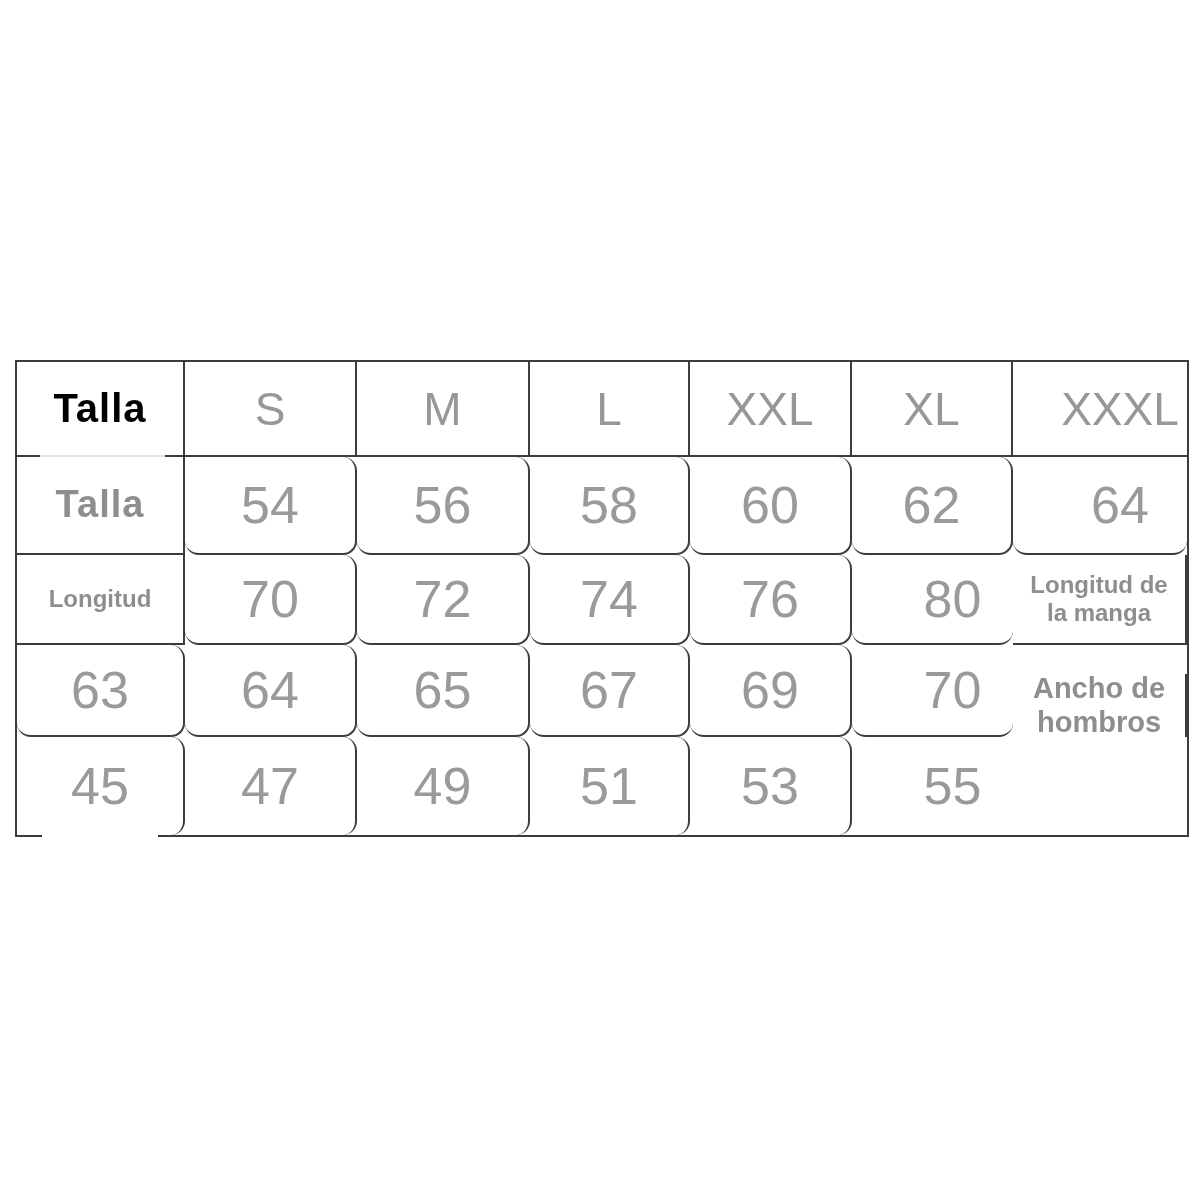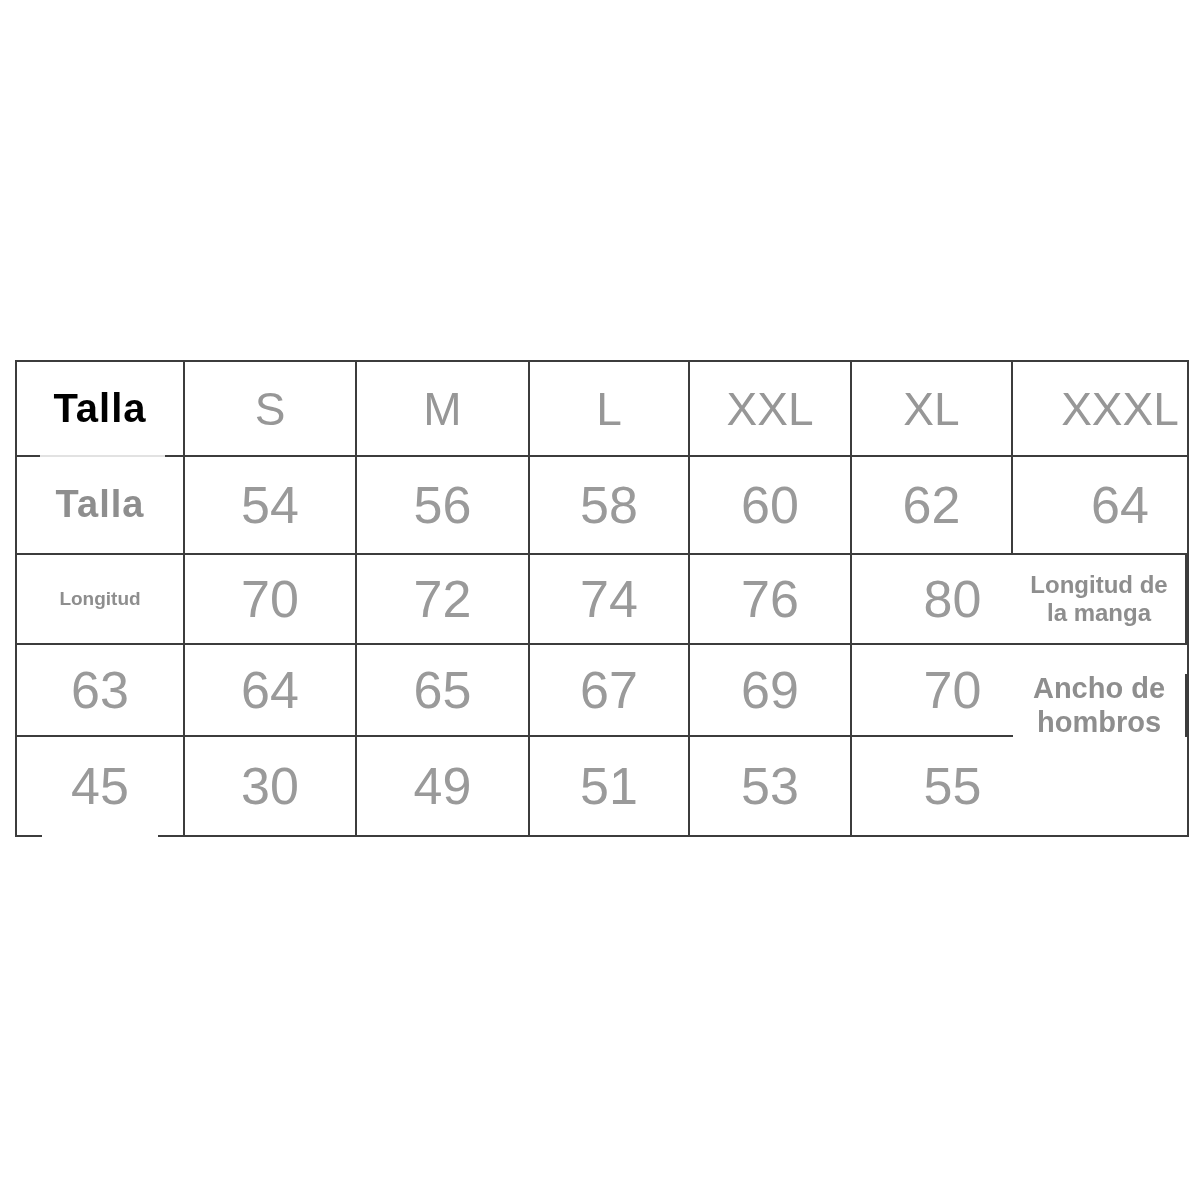--- a/index.html
+++ b/index.html
@@ -48,27 +48,28 @@
     font-weight: 400;
     color: #979797;
   }
   .row-label {
     font-weight: 700;
     color: #8e8e8e;
     white-space: pre-line;
     line-height: 1.15;
   }
   .label-lg { font-size: 38px; letter-spacing: 1px; }
-  .label-md { font-size: 19px; }
+  .label-md { font-size: 24px; }
   .label-sm { font-size: 24px; }
   .label-sm2 { font-size: 29px; margin-top: 29px; }
   .value-cell {
     font-size: 52px;
     font-weight: 400;
     color: #9a9a9a;
+    border-radius: 14px;
   }
 
   
   .patch {
     position: absolute;
     background: #ffffff;
   }
   .patch-soft {
     opacity: 0.85;
   }
@@ -107,21 +108,21 @@
     <div class="cell value-cell">63</div>
     <div class="cell value-cell">64</div>
     <div class="cell value-cell">65</div>
     <div class="cell value-cell">67</div>
     <div class="cell value-cell">69</div>
     <div class="cell value-cell last-col">70</div>
 
     <div class="cell row-label label-sm2 last-row">Ancho de
 hombros</div>
     <div class="cell value-cell last-row">45</div>
-    <div class="cell value-cell last-row">30</div>
+    <div class="cell value-cell last-row">47</div>
     <div class="cell value-cell last-row">49</div>
     <div class="cell value-cell last-row">51</div>
     <div class="cell value-cell last-row">53</div>
     <div class="cell value-cell last-col last-row">55</div>
   </div>
 
   <div class="patch patch-soft" style="left:40px; top:444px; width:125px; height:22px;"></div>
   <div class="patch" style="left:42px; top:826px; width:116px; height:18px;"></div>
 </div>
 

